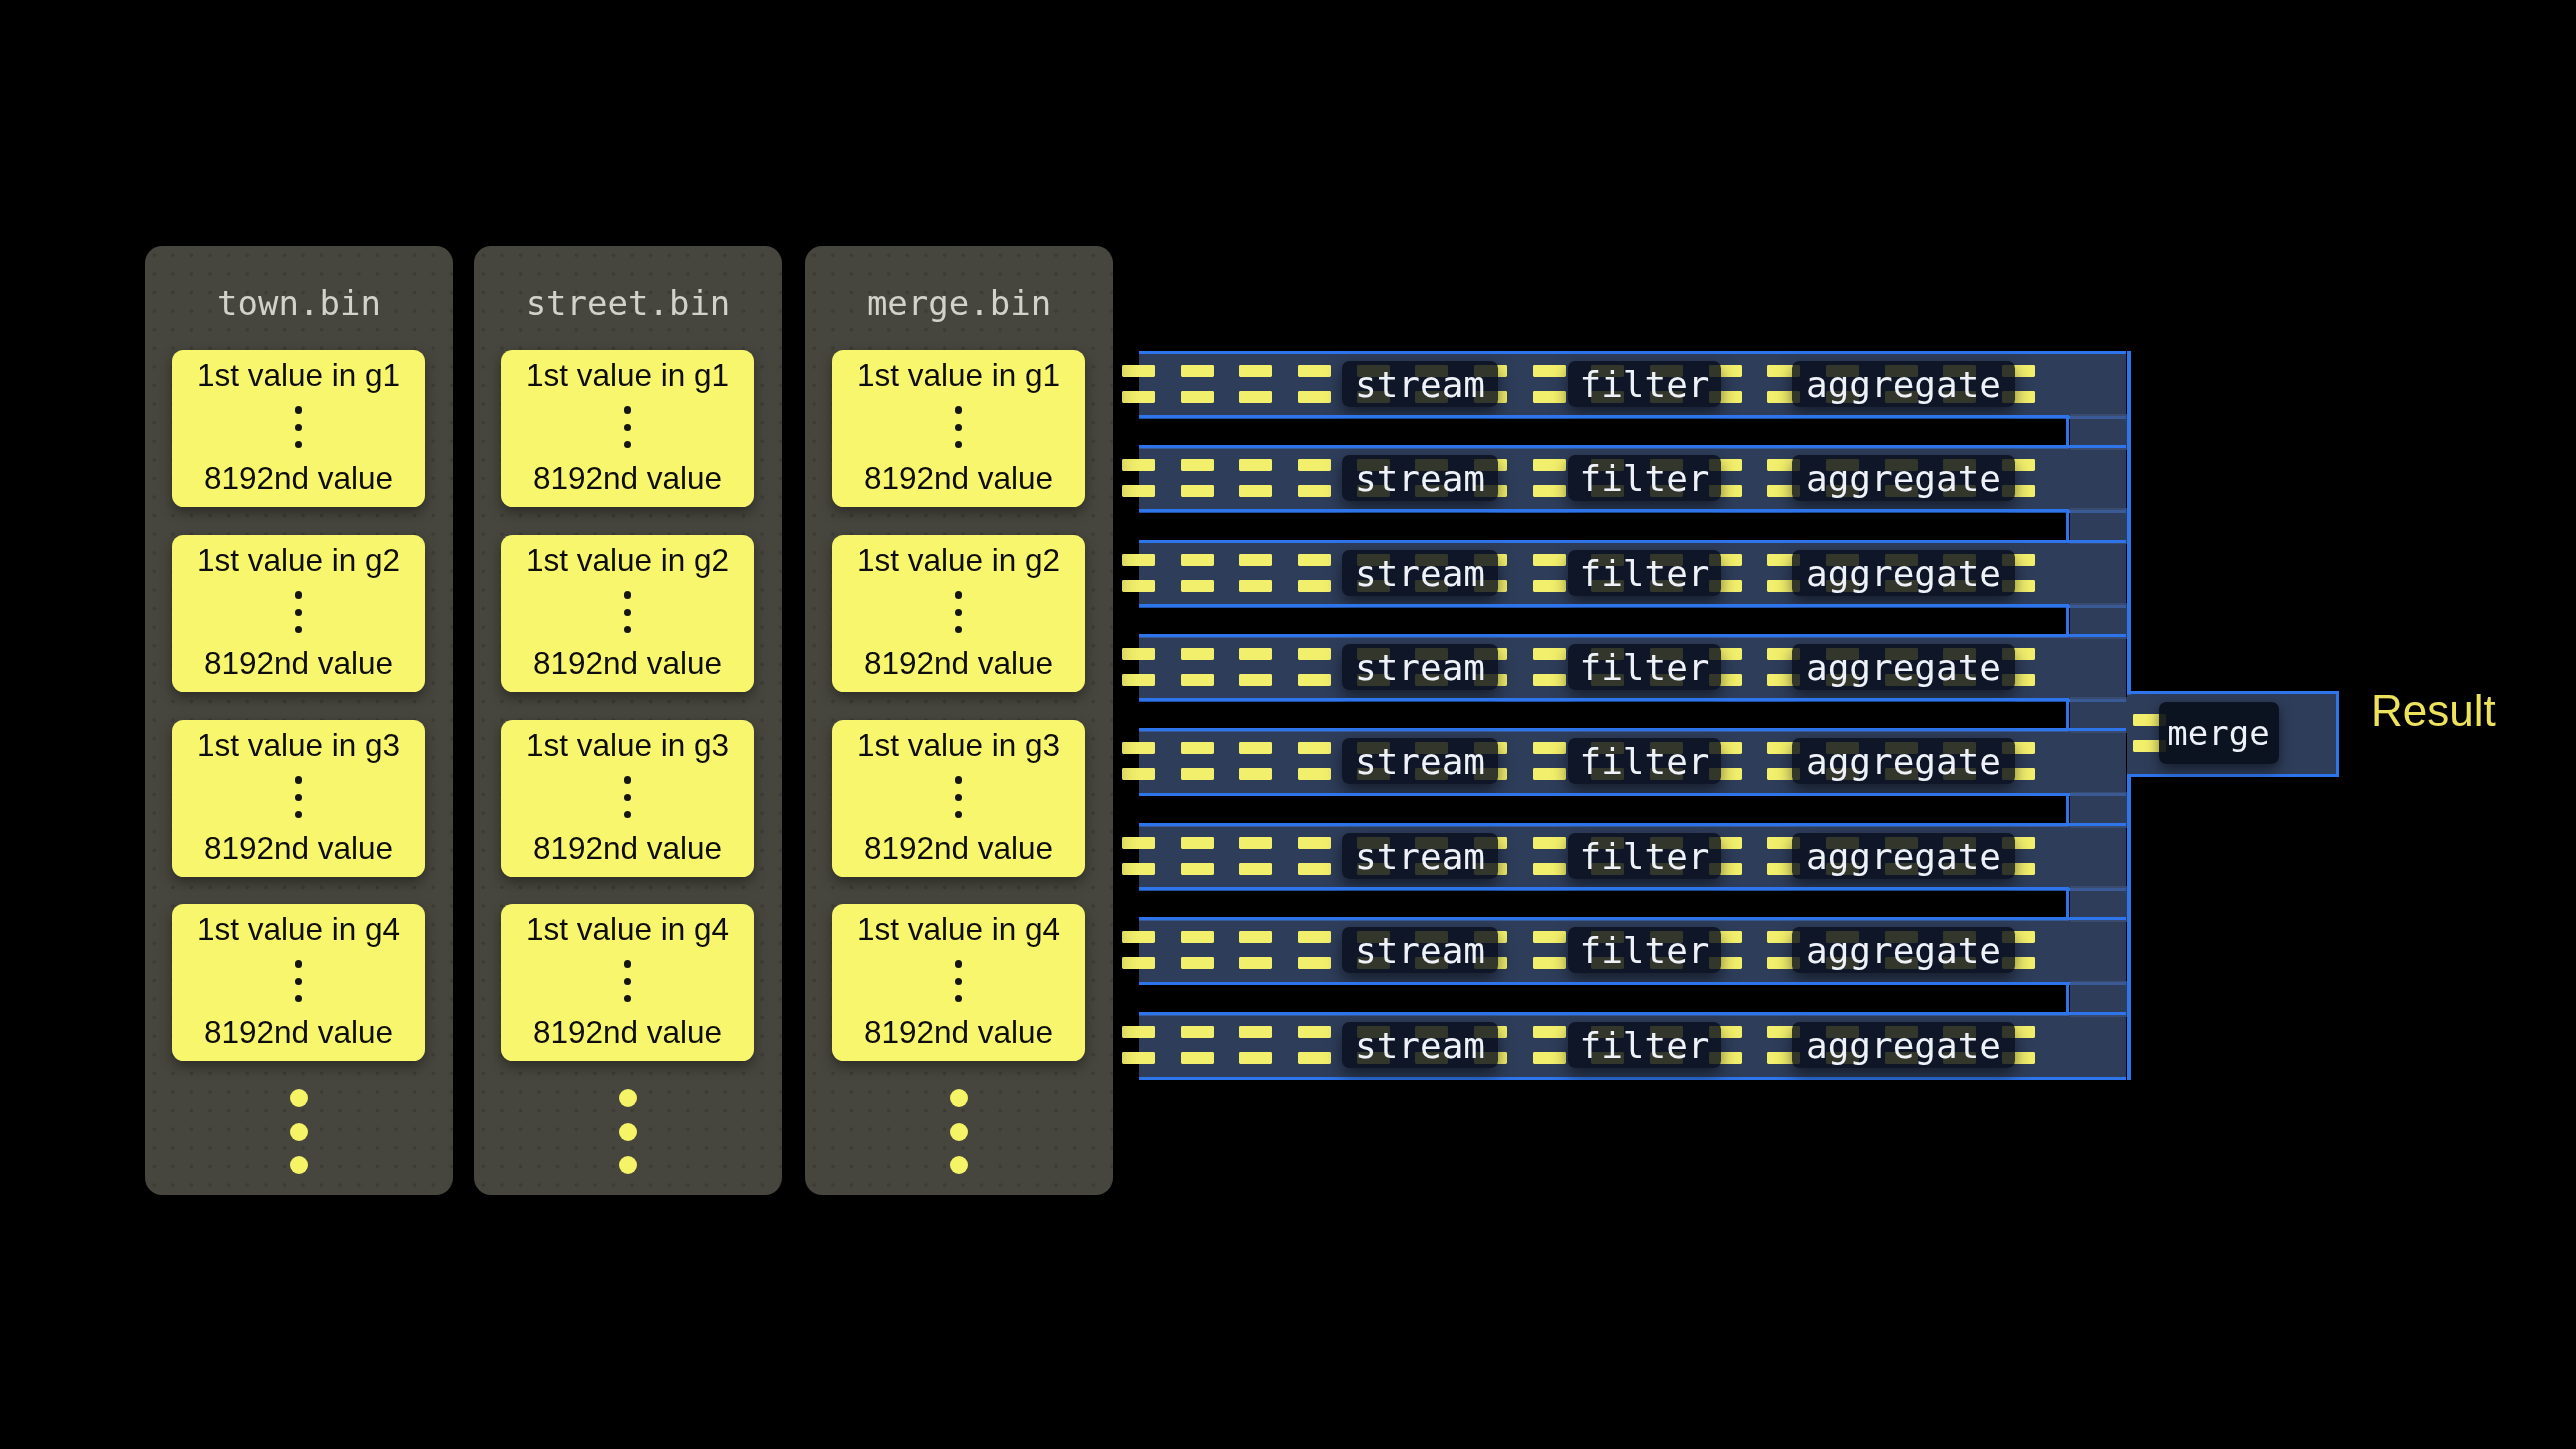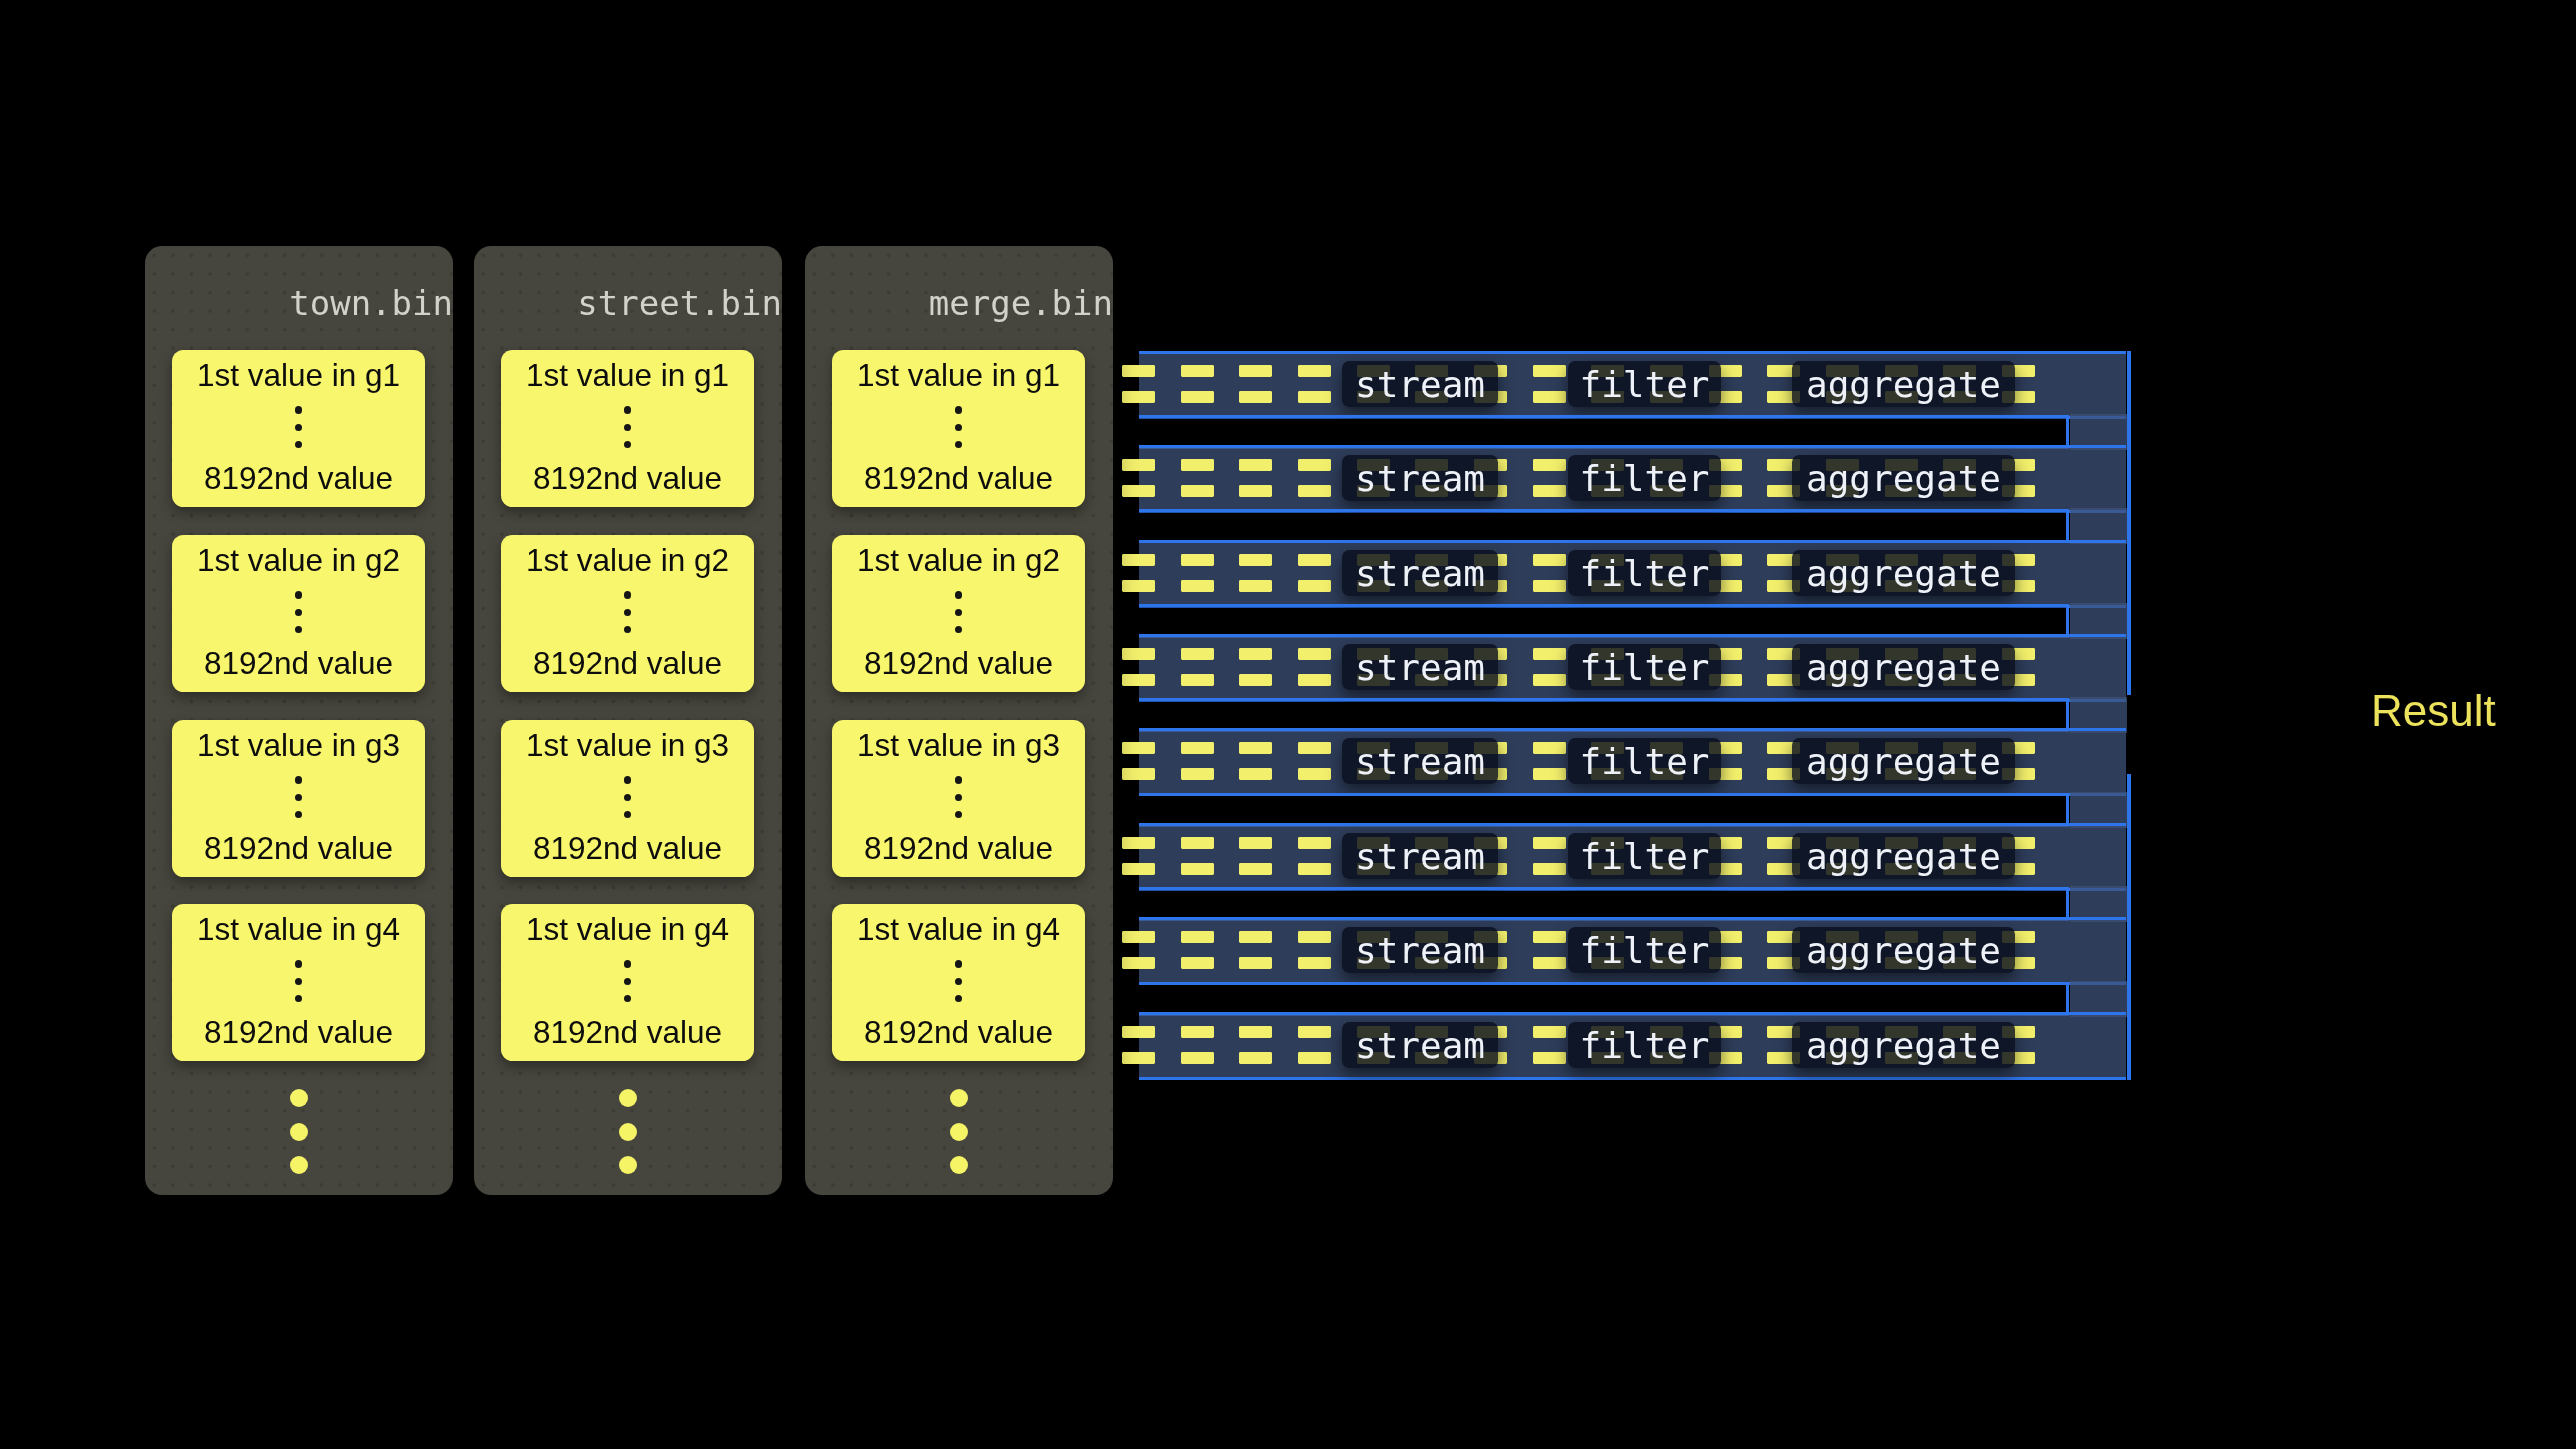--- a/index.html
+++ b/index.html
@@ -13,21 +13,21 @@
     background-image:radial-gradient(circle,rgba(0,0,0,.22) 1.8px,transparent 2.1px);
     background-size:18.6px 18.6px;}
   .memory-title{position:absolute;left:37px;top:42px;font-size:66px;line-height:1.1;
     color:#a7a7a7;letter-spacing:0px;}
 
   
   .file-column{position:absolute;top:246px;width:308px;height:949px;
     background:#47463e;border-radius:17px;box-shadow:0 10px 24px rgba(0,0,0,.45);
     background-image:radial-gradient(circle,rgba(0,0,0,.16) 1.8px,transparent 2.1px);
     background-size:18.6px 18.6px;}
-  .file-header{margin-top:37px;text-align:right;font-family:"DejaVu Sans Mono",monospace;
+  .file-header{margin-top:37px;text-align:center;font-family:"DejaVu Sans Mono",monospace;
     font-size:34px;color:#d2d1ca;}
   .value-block{position:absolute;left:27px;width:253px;height:157px;background:#f8f66c;
     border-radius:11.4px;box-shadow:0 5.7px 13px rgba(0,0,0,.38);
     display:flex;flex-direction:column;align-items:center;justify-content:space-between;
     padding:7.2px 0 10px;box-sizing:border-box;}
   .vb-label{font-size:31.5px;color:#0d0d0d;white-space:nowrap;text-align:center;}
   .vb-dots{display:flex;flex-direction:column;align-items:center;gap:10px;}
   .vb-dot{width:7.2px;height:7.2px;border-radius:50%;background:#151515;}
   .col-dots{position:absolute;left:50%;transform:translateX(-50%);top:843px;
     display:flex;flex-direction:column;align-items:center;gap:15.7px;}
@@ -295,20 +295,26 @@
         </div>
         <div class="stage-box" style="left: 653px; width: 223px;">
           <span>aggregate</span>
         </div>
       </div>
     </div>
 
   <div class="cborder seg-top"></div>
   <div class="cborder seg-bottom"></div>
 
+  <div class="protrusion">
+    <span class="eq p-eq"></span>
+    <div class="merge-box">
+      <span>merge</span>
+    </div>
+  </div>
 
   <div class="result">Result</div>
 
   <div>
       <div class="file-column" style="left: 145px;">
         <div class="file-header">town.bin</div>
         <div class="value-block" style="top: 104px;">
           <div class="vb-label">1st value in g1</div>
           <div class="vb-dots">
             <span class="vb-dot"></span>

